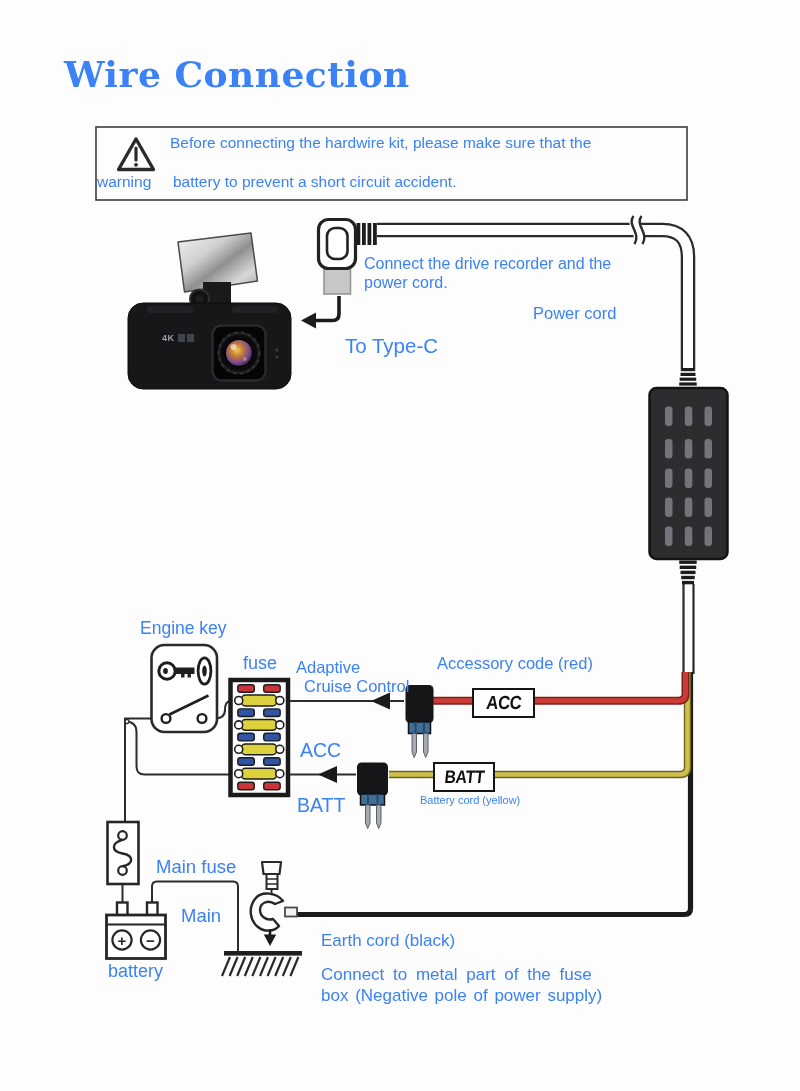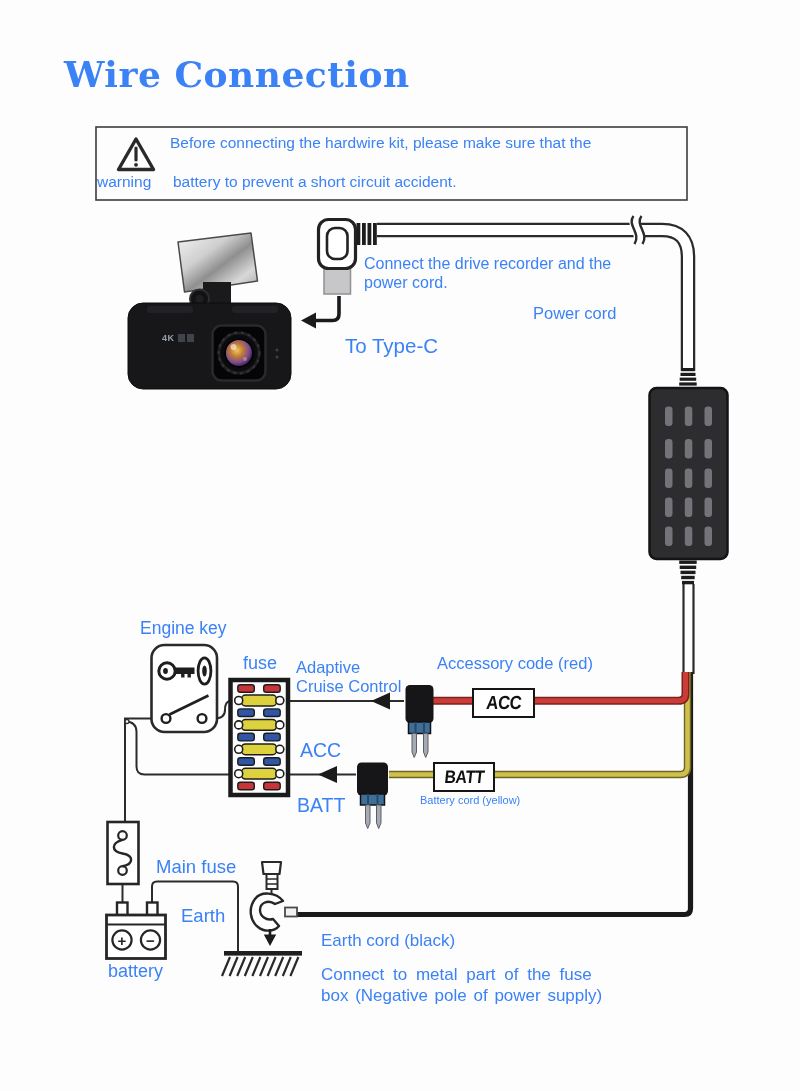--- a/index.html
+++ b/index.html
@@ -257,35 +257,35 @@
 <div class="lbl" style="left:161px;top:173px;font-size:15.5px;margin-left:12px;">battery to prevent a short circuit accident.</div>
 
 <div class="lbl" style="left:364px;top:255px;font-size:16px;">Connect the drive recorder and the</div>
 <div class="lbl" style="left:364px;top:274px;font-size:16px;">power cord.</div>
 <div class="lbl" style="left:345px;top:334px;font-size:20.5px;">To Type-C</div>
 <div class="lbl" style="left:533px;top:304px;font-size:16.5px;">Power cord</div>
 
 <div class="lbl" style="left:140px;top:618px;font-size:17.5px;">Engine key</div>
 <div class="lbl" style="left:243px;top:653px;font-size:18px;">fuse</div>
 <div class="lbl" style="left:296px;top:658px;font-size:16.5px;">Adaptive</div>
-<div class="lbl" style="left:296px;top:676.5px;font-size:16.5px;">Cruise Control</div>
+<div class="lbl" style="left:304px;top:676.5px;font-size:16.5px;">Cruise Control</div>
 <div class="lbl" style="left:300px;top:739px;font-size:19.5px;">ACC</div>
 <div class="lbl" style="left:297px;top:794px;font-size:19.5px;">BATT</div>
 
 <div class="lbl" style="left:437px;top:654px;font-size:16.5px;">Accessory code (red)</div>
 <div class="lbl" style="left:420px;top:794px;font-size:11px;">Battery cord (yellow)</div>
 
 <div class="tag" style="left:472px;top:688px;width:59px;height:26px;font-size:19px;">
       <span>ACC</span>
     </div>
 <div class="tag" style="left:433px;top:762px;width:58px;height:26px;font-size:18px;">
       <span>BATT</span>
     </div>
 
 <div class="lbl" style="left:156px;top:856px;font-size:18.5px;">Main fuse</div>
-<div class="lbl" style="left:181px;top:905px;font-size:18.5px;">Earth</div>
+<div class="lbl" style="left:181px;top:905px;font-size:18.5px;">Main</div>
 <div class="lbl" style="left:108px;top:961px;font-size:18px;">battery</div>
 
 <div class="lbl" style="left:321px;top:931px;font-size:17px;">Earth cord (black)</div>
 <div class="lbl ws1" style="left:321px;top:965px;font-size:17px;">Connect to metal part of the fuse</div>
 <div class="lbl ws2" style="left:321px;top:986px;font-size:17px;">box (Negative pole of power supply)</div>
 
 </div>
 
 </body></html>

